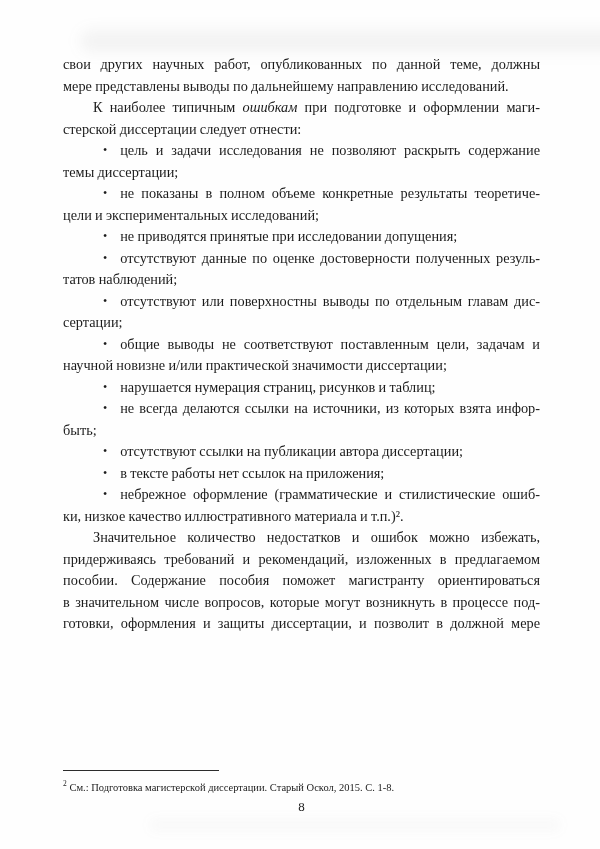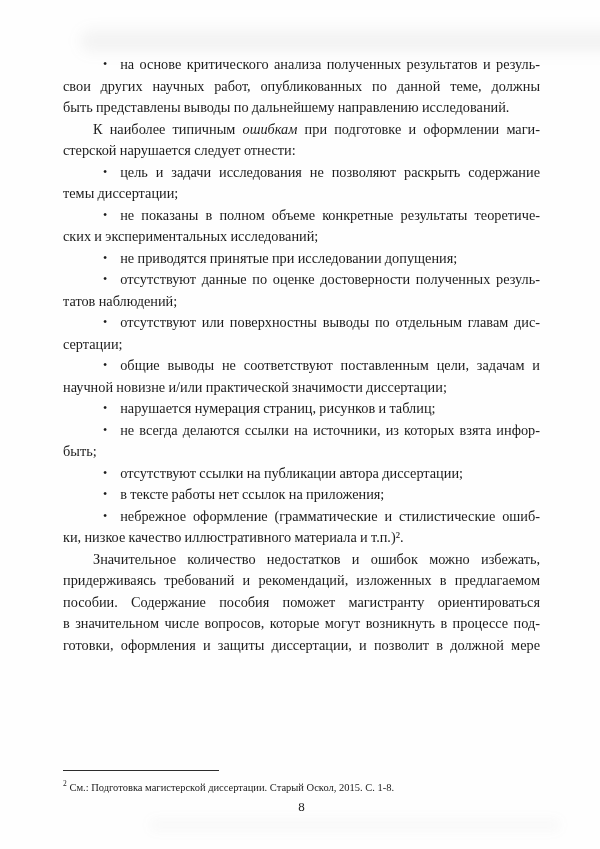--- a/index.html
+++ b/index.html
@@ -58,35 +58,34 @@
 </head>
 <body>
 
 <div class="page">
 
   <div class="smudge-top"></div>
   <div class="smudge-bottom"></div>
 
   <div class="textblock">
       <div class="para">
-        <div class="line bullet"><span class="bul">•</span>на основе критического анализа полученных результатов и резуль-</div>
         <div class="line">свои других научных работ, опубликованных по данной теме, должны</div>
-        <div class="line last">быть представлены выводы по дальнейшему направлению исследований.</div>
+        <div class="line last">мере представлены выводы по дальнейшему направлению исследований.</div>
       </div>
       <div class="para">
         <div class="line indent">К наиболее типичным <i>ошибкам</i> при подготовке и оформлении маги-</div>
-        <div class="line last">стерской нарушается следует отнести:</div>
+        <div class="line last">стерской диссертации следует отнести:</div>
       </div>
       <div class="para">
         <div class="line bullet"><span class="bul">•</span>цель и задачи исследования не позволяют раскрыть содержание</div>
         <div class="line last">темы диссертации;</div>
       </div>
       <div class="para">
         <div class="line bullet"><span class="bul">•</span>не показаны в полном объеме конкретные результаты теоретиче-</div>
-        <div class="line last">ских и экспериментальных исследований;</div>
+        <div class="line last">цели и экспериментальных исследований;</div>
       </div>
       <div class="para">
         <div class="line last bullet"><span class="bul">•</span>не приводятся принятые при исследовании допущения;</div>
       </div>
       <div class="para">
         <div class="line bullet"><span class="bul">•</span>отсутствуют данные по оценке достоверности полученных резуль-</div>
         <div class="line last">татов наблюдений;</div>
       </div>
       <div class="para">
         <div class="line bullet"><span class="bul">•</span>отсутствуют или поверхностны выводы по отдельным главам дис-</div>

